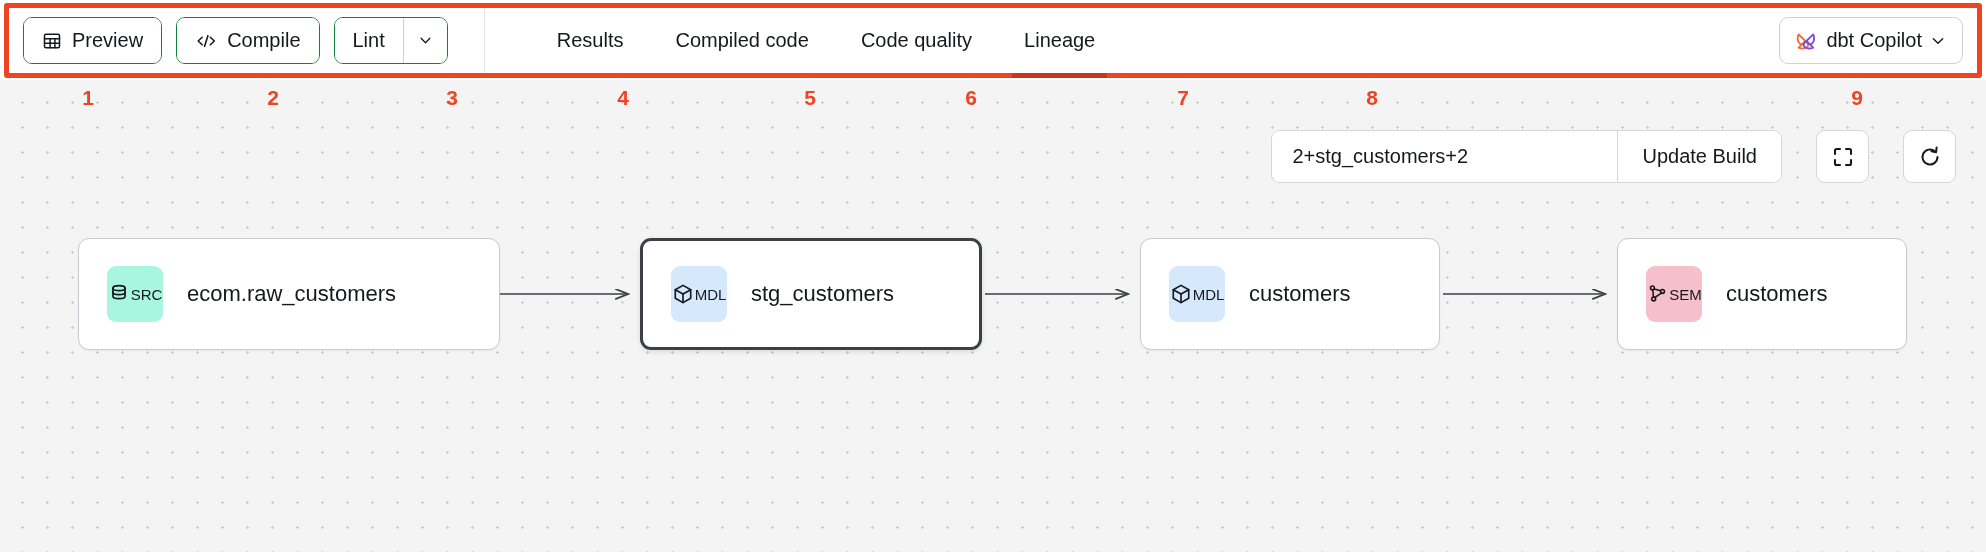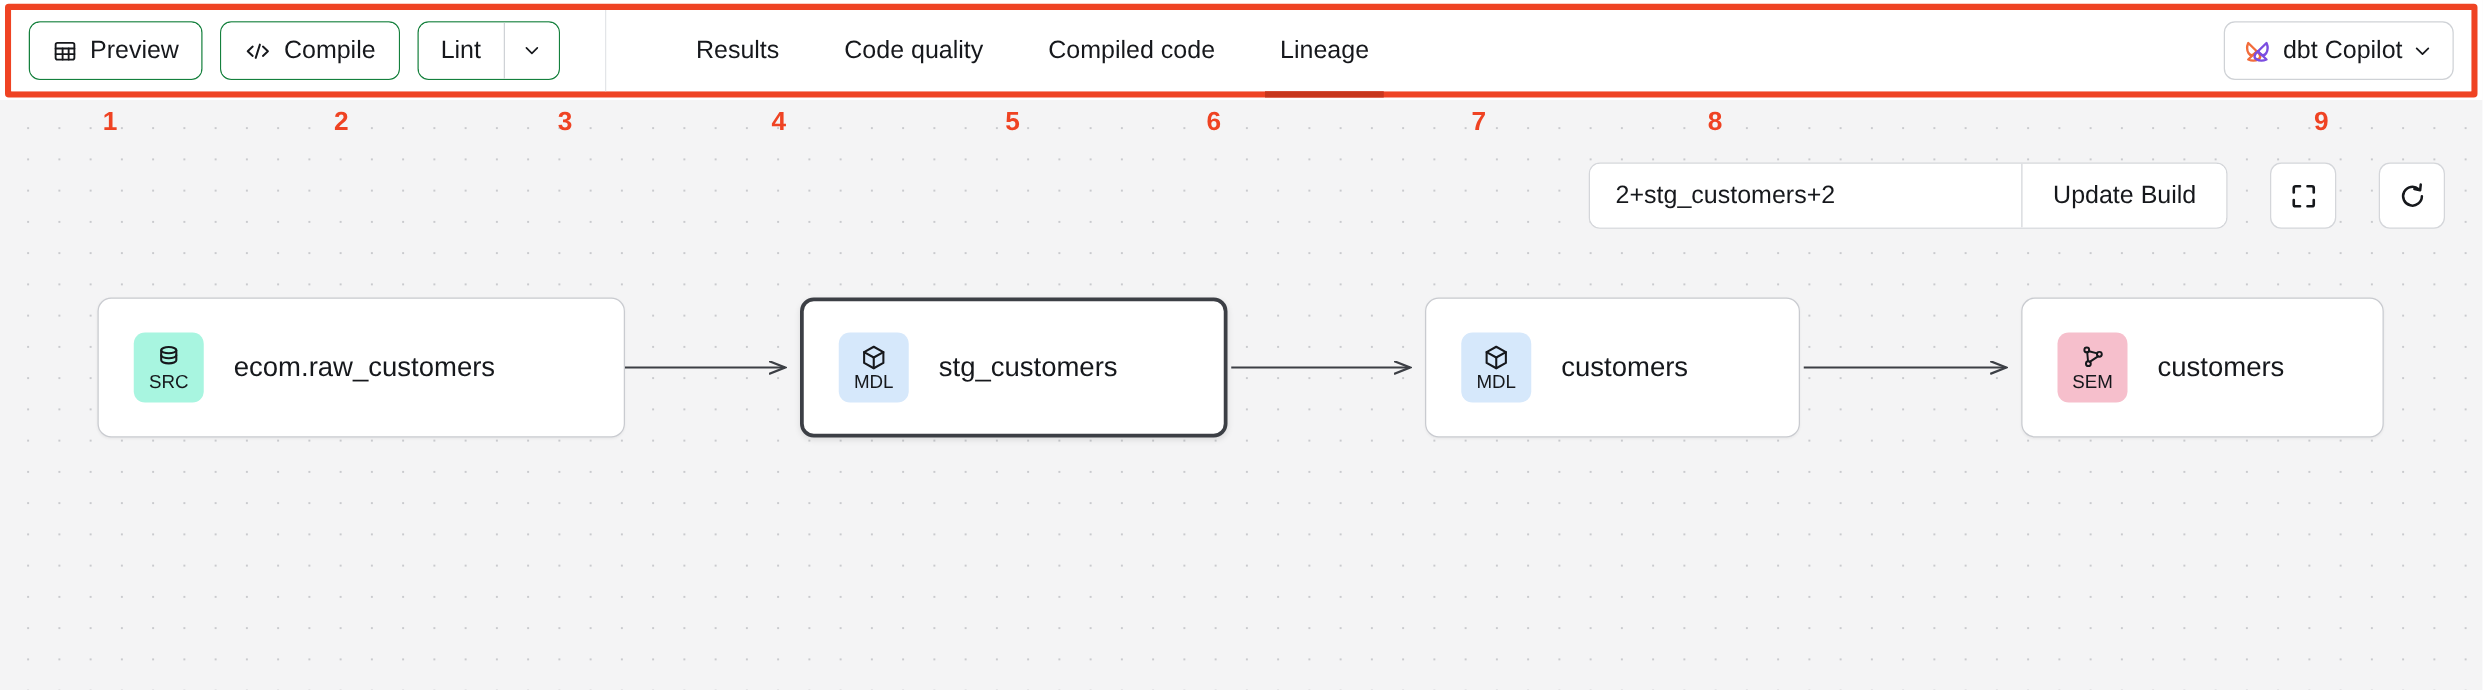--- a/index.html
+++ b/index.html
@@ -234,21 +234,21 @@
   .node.selected {
     border: 3px solid #3c3f45;
     box-shadow: 0 2px 5px rgba(0,0,0,0.10);
   }
 
   .badge {
     width: 56px;
     height: 56px;
     border-radius: 9px;
     display: flex;
-    flex-direction: column;
+    flex-direction: row;
     align-items: center;
     justify-content: center;
     gap: 1px;
     flex: 0 0 auto;
   }
 
   .badge-label {
     font-size: 15px;
     font-weight: 500;
     color: #16181c;
@@ -417,22 +417,22 @@
           <span class="ico">
             <svg width="15" height="15" viewBox="0 0 24 24" fill="none" stroke="#16181c" stroke-width="2.1" stroke-linecap="round" stroke-linejoin="round">
               <polyline points="5,8.5 12,15.5 19,8.5"></polyline>
             </svg>
           </span>
         </button>
       </div>
 
       <div class="tabs">
         <button class="tab">Results</button>
+        <button class="tab">Compiled code</button>
         <button class="tab">Code quality</button>
-        <button class="tab">Compiled code</button>
         <button class="tab active">Lineage</button>
       </div>
 
       <button class="copilot">
         <span class="ico">
           <svg width="24" height="24" viewBox="0 0 24 24" fill="none" stroke-width="1.9" stroke-linecap="round" stroke-linejoin="round">
             <path d="M11.4 12 4.6 5.4c-1.1 2.5-1.1 6 .3 8.2 1.4 2.2 4 2.6 6.5-1.6z" stroke="#f26c3b"></path>
             <path d="M11.4 12 4.6 18.6c2.5 1.1 6 1.1 8.2-.3 2.2-1.4 1.7-3.9-1.4-6.3z" stroke="#f26c3b"></path>
             <path d="M12.4 12l6.8-6.6c1.1 2.5 1.1 6-.3 8.2-1.4 2.2-4 2.6-6.5-1.6z" stroke="#7b4de0"></path>
             <path d="M12.4 12l6.8 6.6c-2.5 1.1-6 1.1-8.2-.3-2.2-1.4-1.7-3.9 1.4-6.3z" stroke="#7b4de0"></path>

